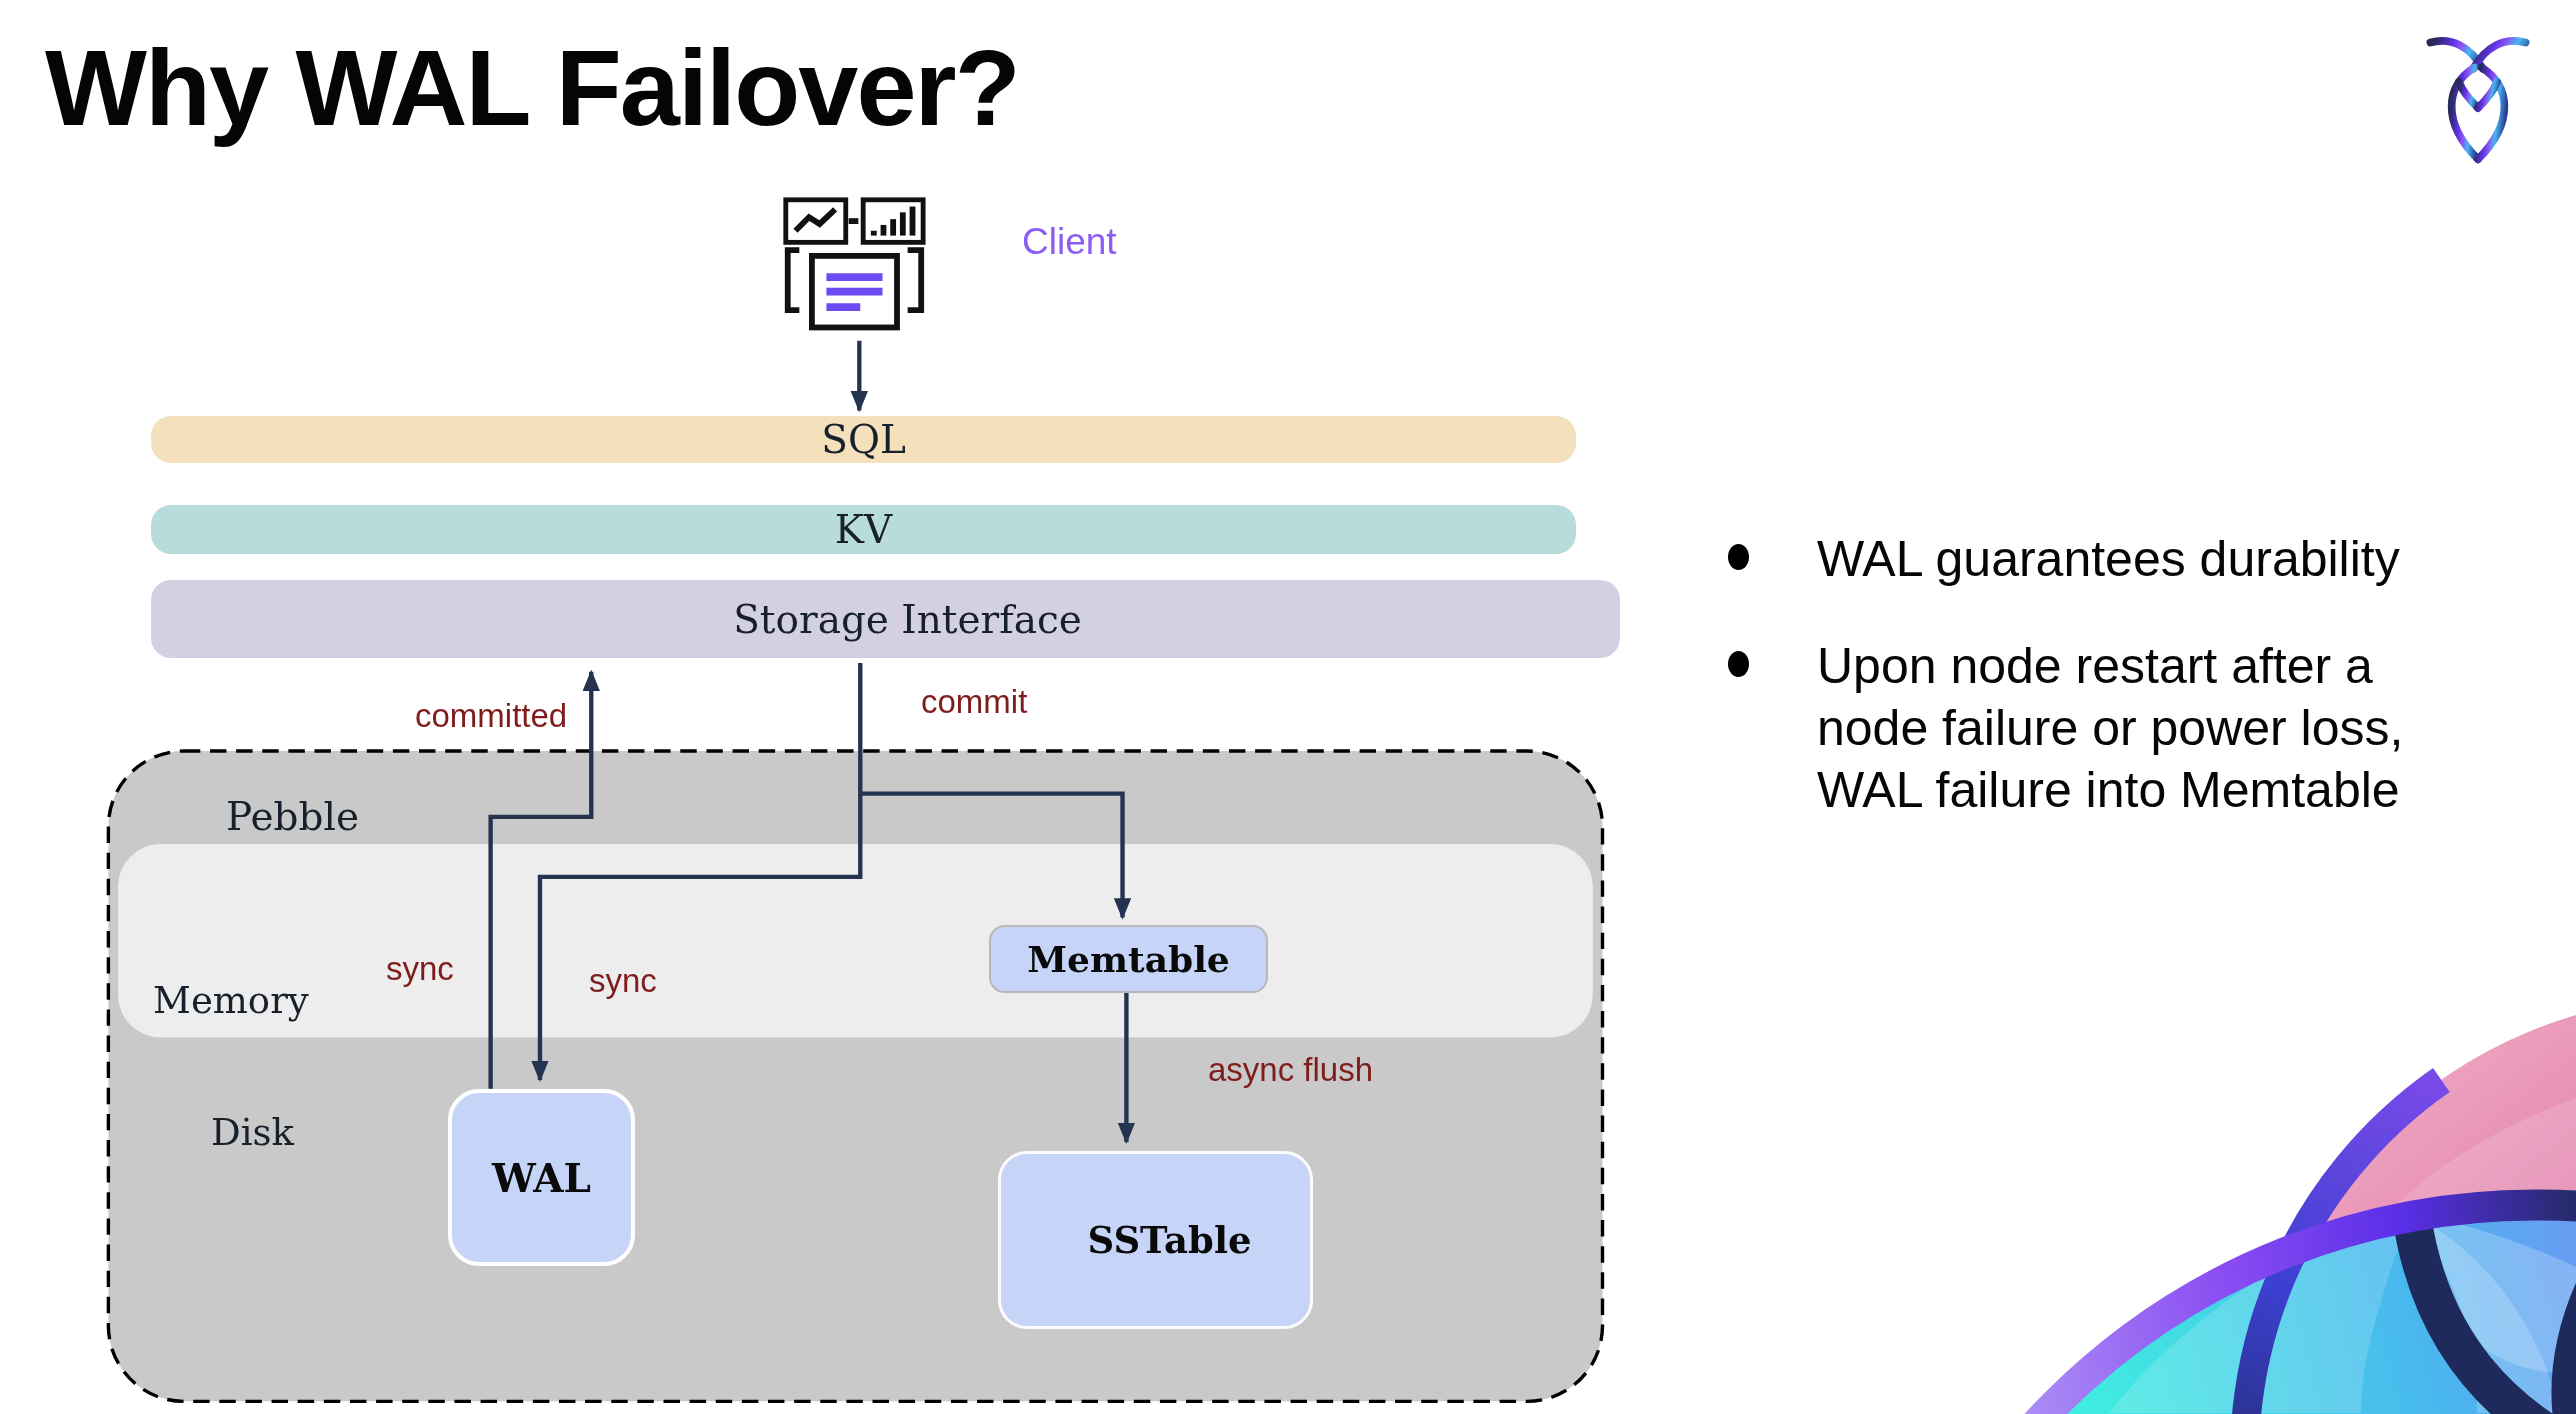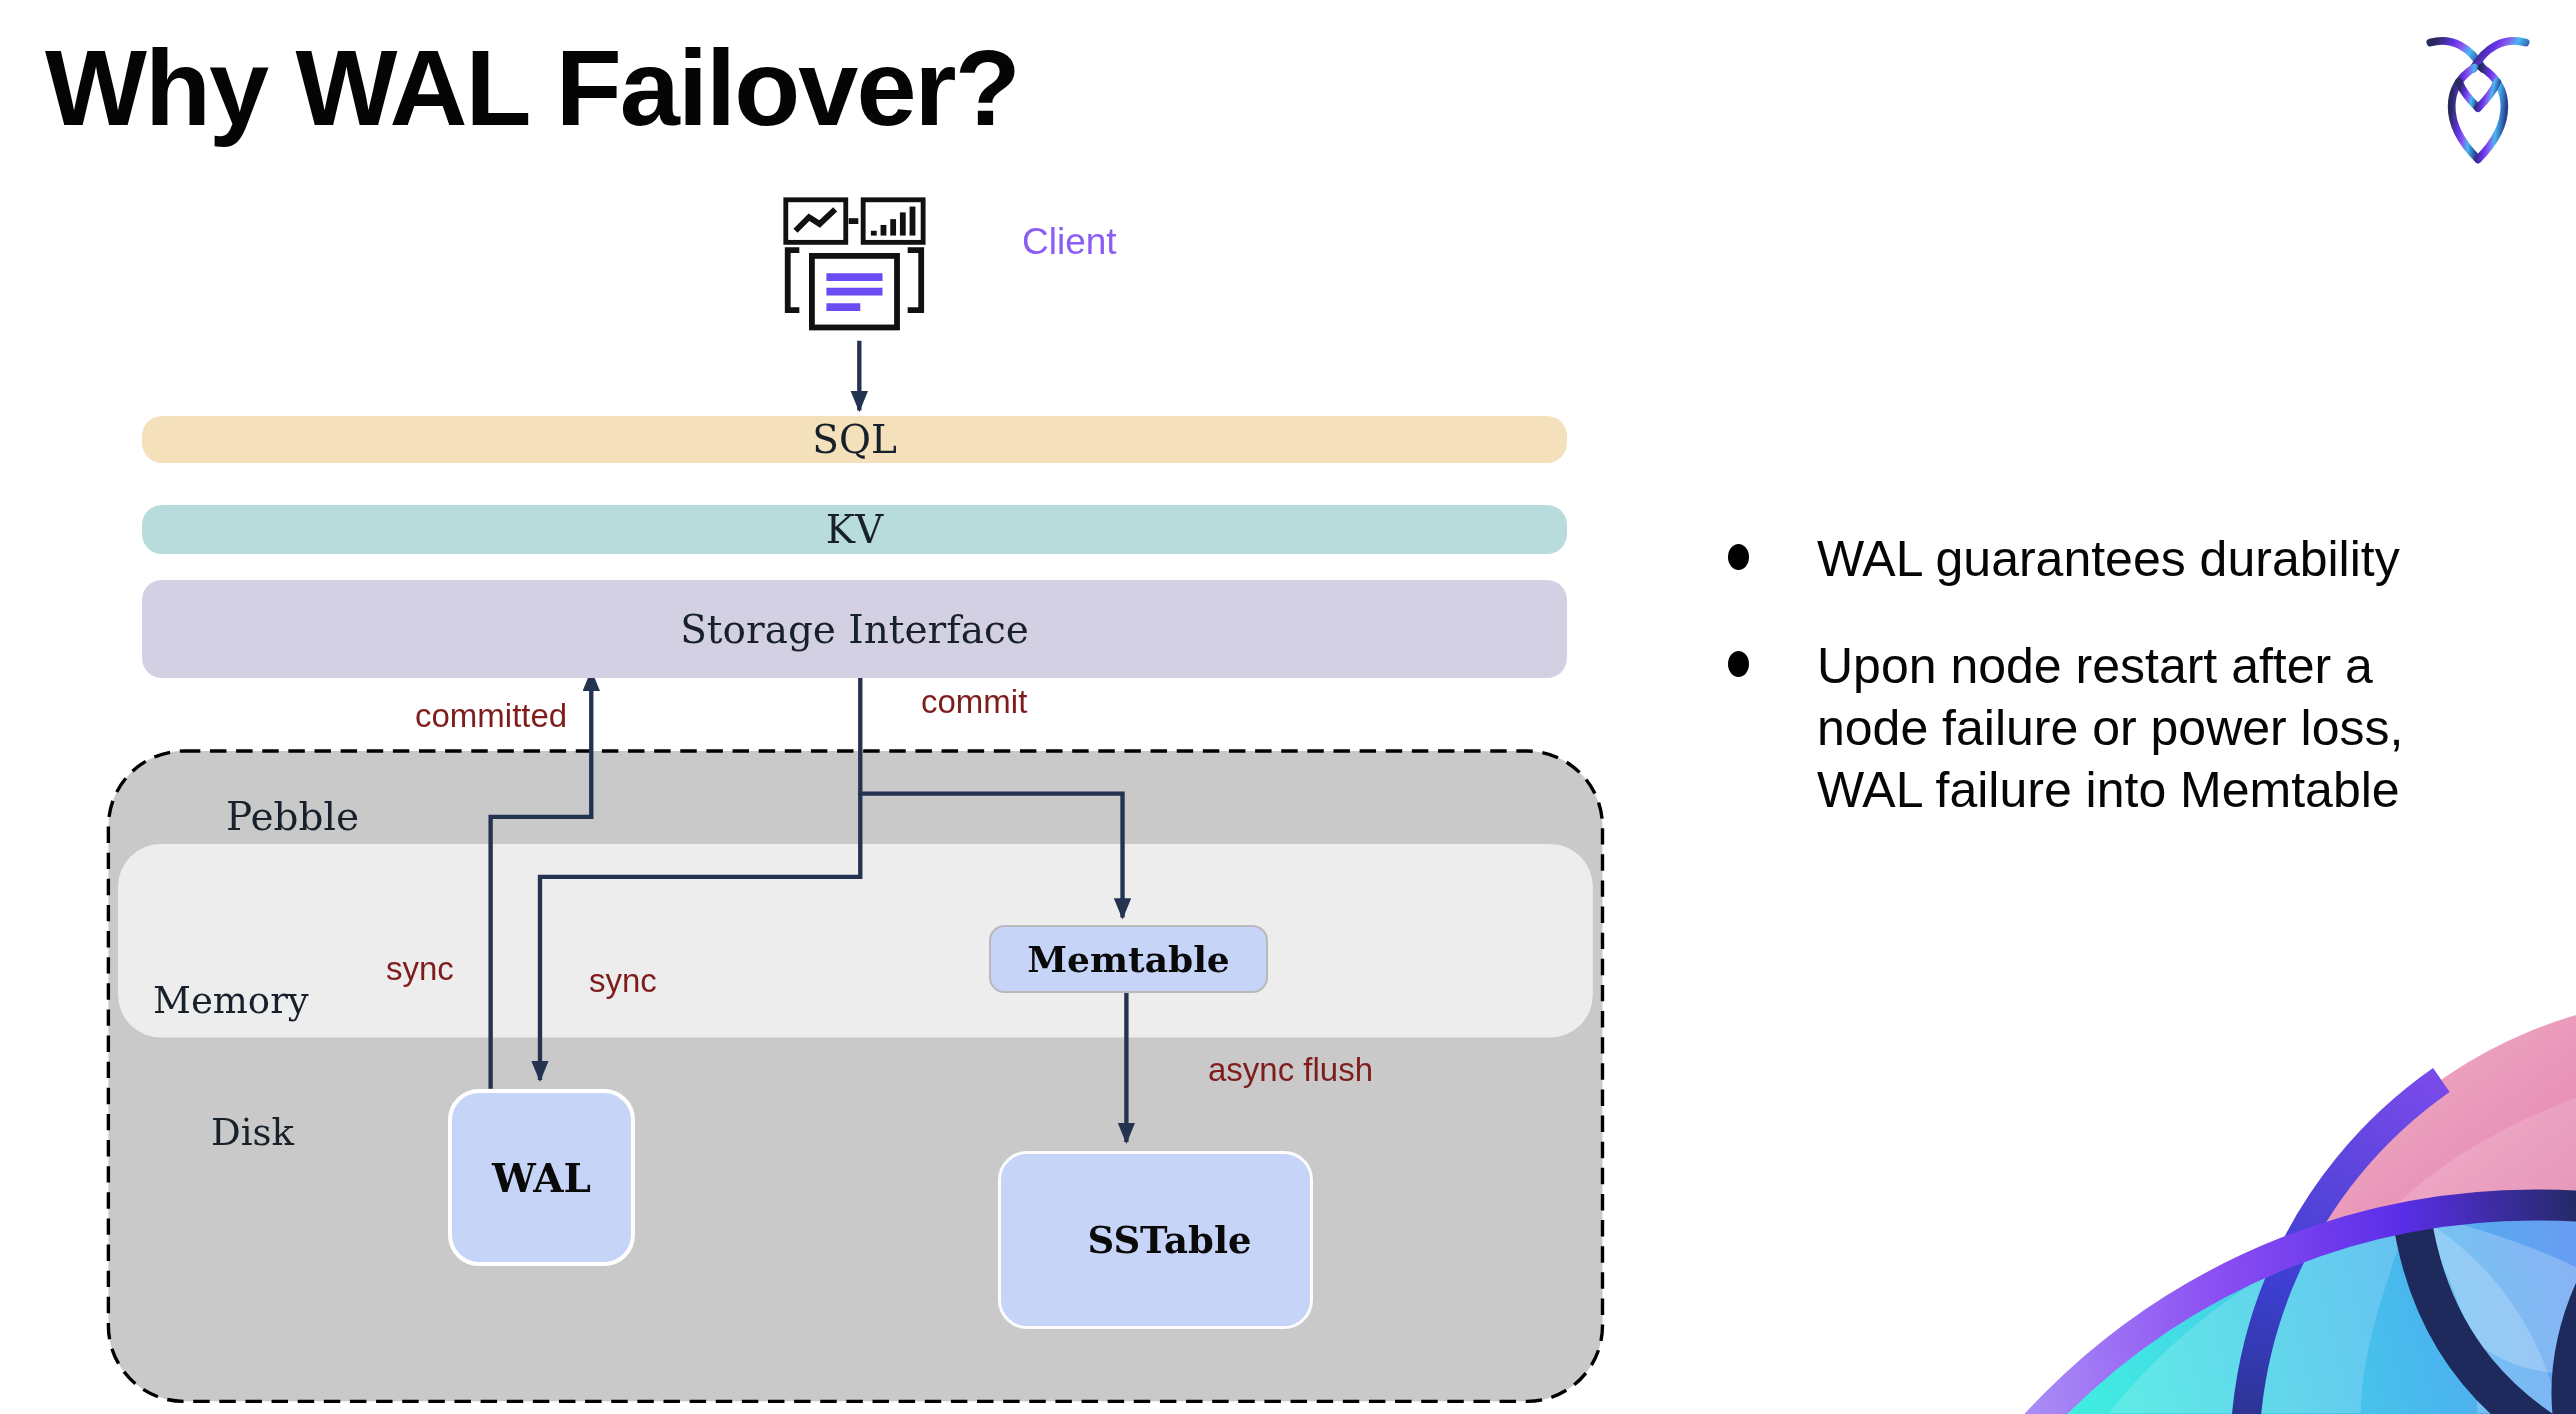--- a/index.html
+++ b/index.html
@@ -8,25 +8,25 @@
   .abs{position:absolute;}
 
   
   #title{left:45px;top:25px;font-size:108px;font-weight:800;letter-spacing:-1.9px;color:#050505;}
 
   
   #client-icon{left:780px;top:194px;}
   #client-label{left:1022px;top:221px;font-size:37px;color:#8b5cf6;}
 
   
-  .layer-bar{left:142px;width:1425px;border-radius:20px;display:flex;align-items:center;justify-content:center;
+  .layer-bar{left:151px;width:1425px;border-radius:20px;display:flex;align-items:center;justify-content:center;
              font-family:"DejaVu Serif",serif;font-size:39px;color:#17202b;z-index:2;}
   #bar-sql{top:416px;height:47px;}
   #bar-kv{top:505px;height:49px;}
-  #bar-storage{top:580px;height:98px;}
+  #bar-storage{top:580px;height:78px;padding-left:44px;}
 
   
   #diagram-svg{left:0;top:0;z-index:1;}
 
   
   .serif-label{font-family:"DejaVu Serif",serif;color:#17202b;z-index:3;}
   #pebble-label{left:226px;top:794px;font-size:39px;}
   #memory-label{left:153px;top:979px;font-size:37px;}
   #disk-label{left:211px;top:1111px;font-size:37px;}
 

